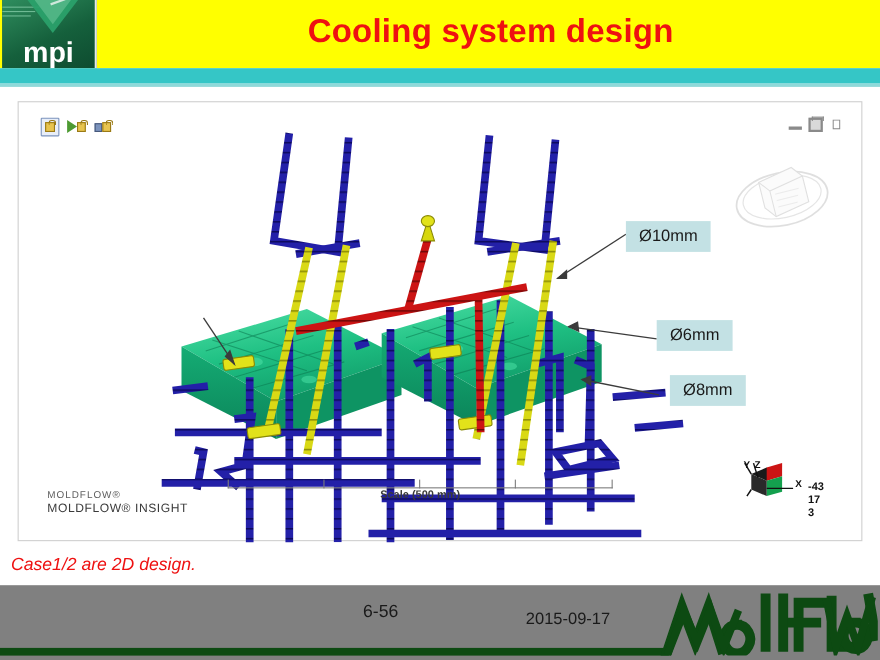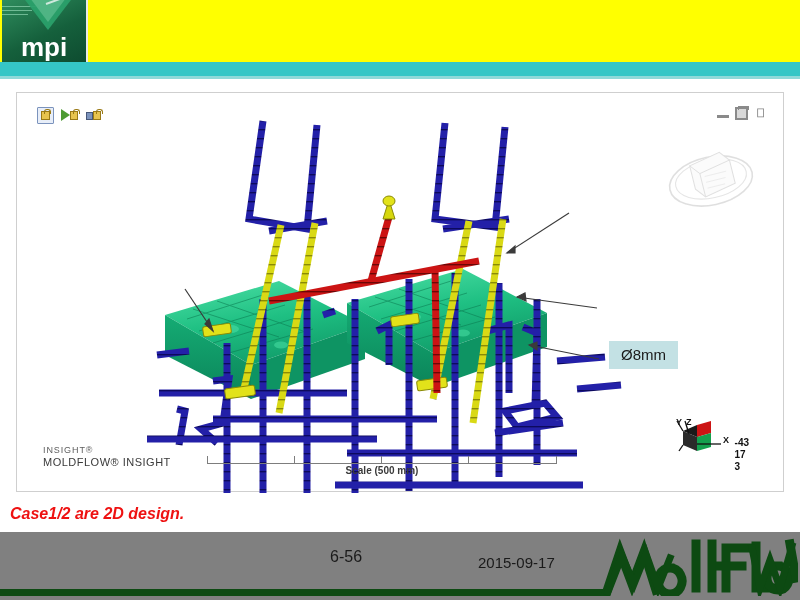--- a/index.html
+++ b/index.html
@@ -121,21 +121,21 @@
   #model { position: absolute; left: 0; top: 0; width: 768px; height: 400px; }
 
   
   .callout {
     position: absolute; background: #c3e1e4; color: #1a1a1a;
     font-size: 15px; padding: 5px 12px 6px 12px; white-space: nowrap;
     font-family: "Liberation Sans", sans-serif;
   }
 
   
-  #scalebar { position: absolute; left: 190px; bottom: 12px; width: 350px; height: 26px; }
+  #scalebar { position: absolute; left: 190px; bottom: 32px; width: 350px; height: 26px; }
   #scalebar .line { position: absolute; left: 0; top: 10px; width: 350px; height: 1px; background: #7d7d7d; }
   #scalebar .tick { position: absolute; top: 3px; width: 1px; height: 8px; background: #7d7d7d; }
   #scalebar .lbl {
     position: absolute; left: 0; right: 0; top: 12px; text-align: center;
     font-size: 10px; color: #3a3a3a; font-weight: bold;
   }
 
   
   #autodesk { position: absolute; left: 26px; bottom: 22px; line-height: 1.18; }
   #autodesk .l1 { font-size: 9px; letter-spacing: .9px; color: #5d5d5d; }
@@ -144,21 +144,21 @@
   
   #triad { position: absolute; right: 34px; bottom: 12px; width: 80px; height: 62px; }
   #triad .nums {
     position: absolute; right: 0; top: 20px; text-align: left;
     font-size: 10px; line-height: 12px; color: #111; font-weight: bold;
   }
 
   
   #note {
     position: absolute; left: 10px; top: 505px;
-    color: #ee1111; font-weight: bold; font-style: italic; font-size: 16px;
+    color: #ee1111; font-weight: normal; font-style: italic; font-size: 16px;
   }
 
   
   #botbar {
     position: absolute; left: 0; top: 532px; width: 800px; height: 68px;
     background: #808080;
   }
   #greenline { position: absolute; left: 0; top: 589px; width: 608px; height: 7px; background: #0d4a12; }
   #pageno {
     position: absolute; left: 330px; top: 548px; font-size: 16px; color: #1a1a1a;
@@ -175,20 +175,21 @@
   <div id="logo">
     <div class="grad"></div>
     <div class="stripe" style="top:6px;width:34px"></div>
     <div class="stripe" style="top:10px;width:30px"></div>
     <div class="stripe" style="top:14px;width:26px"></div>
     <div class="tri"></div>
     <div class="tri2"></div>
     <div class="slash"></div>
     <div class="mpi">mpi</div>
   </div>
+  <div id="title">Cooling system design</div>
 </div>
 <div id="teal-bar"></div>
 <div id="teal-bar-shadow"></div>
 
 <div id="viewport">
 
   <div id="vp-toolbar">
     <div class="tb-icon">
       <div class="frame"></div>
         <div class="lock"></div>
@@ -353,34 +354,36 @@
       <polygon points="490,160 498,160 498,153"></polygon>
 
       <path d="M580 215 L500 204" fill="none"></path>
       <polygon points="500,204 508,200 509,208"></polygon>
 
       <path d="M582 266 L512 252" fill="none"></path>
       <polygon points="512,252 520,249 520,257"></polygon>
     </g>
   </svg>
 
+  <div class="callout" style="left:552px; top:108px;">Ø10mm</div>
+  <div class="callout" style="left:580px; top:198px;">Ø6mm</div>
   <div class="callout" style="left:592px; top:248px;">Ø8mm</div>
 
   <div id="scalebar">
     <div class="line"></div>
     <div class="tick" style="left:0"></div>
     <div class="tick" style="left:87px"></div>
     <div class="tick" style="left:174px"></div>
     <div class="tick" style="left:261px"></div>
     <div class="tick" style="left:349px"></div>
     <div class="lbl">Scale (500 mm)</div>
   </div>
 
   <div id="autodesk">
-    <div class="l1">INSIGHT®</div>
+    <div class="l1">MOLDFLOW®</div>
     <div class="l2">MOLDFLOW® INSIGHT</div>
   </div>
 
   <div id="triad">
     <svg viewBox="0 0 80 62" width="80" height="62">
 
       <path d="M14 14 L28 8 L42 14 L28 20 Z" fill="#1a1a1a"></path>
       <path d="M28 8 L42 4 L42 16 L28 20 Z" fill="#cc1414"></path>
       <path d="M28 20 L42 16 L42 30 L28 34 Z" fill="#14a04e"></path>
       <path d="M14 14 L28 20 L28 34 L14 28 Z" fill="#2a2a2a"></path>

